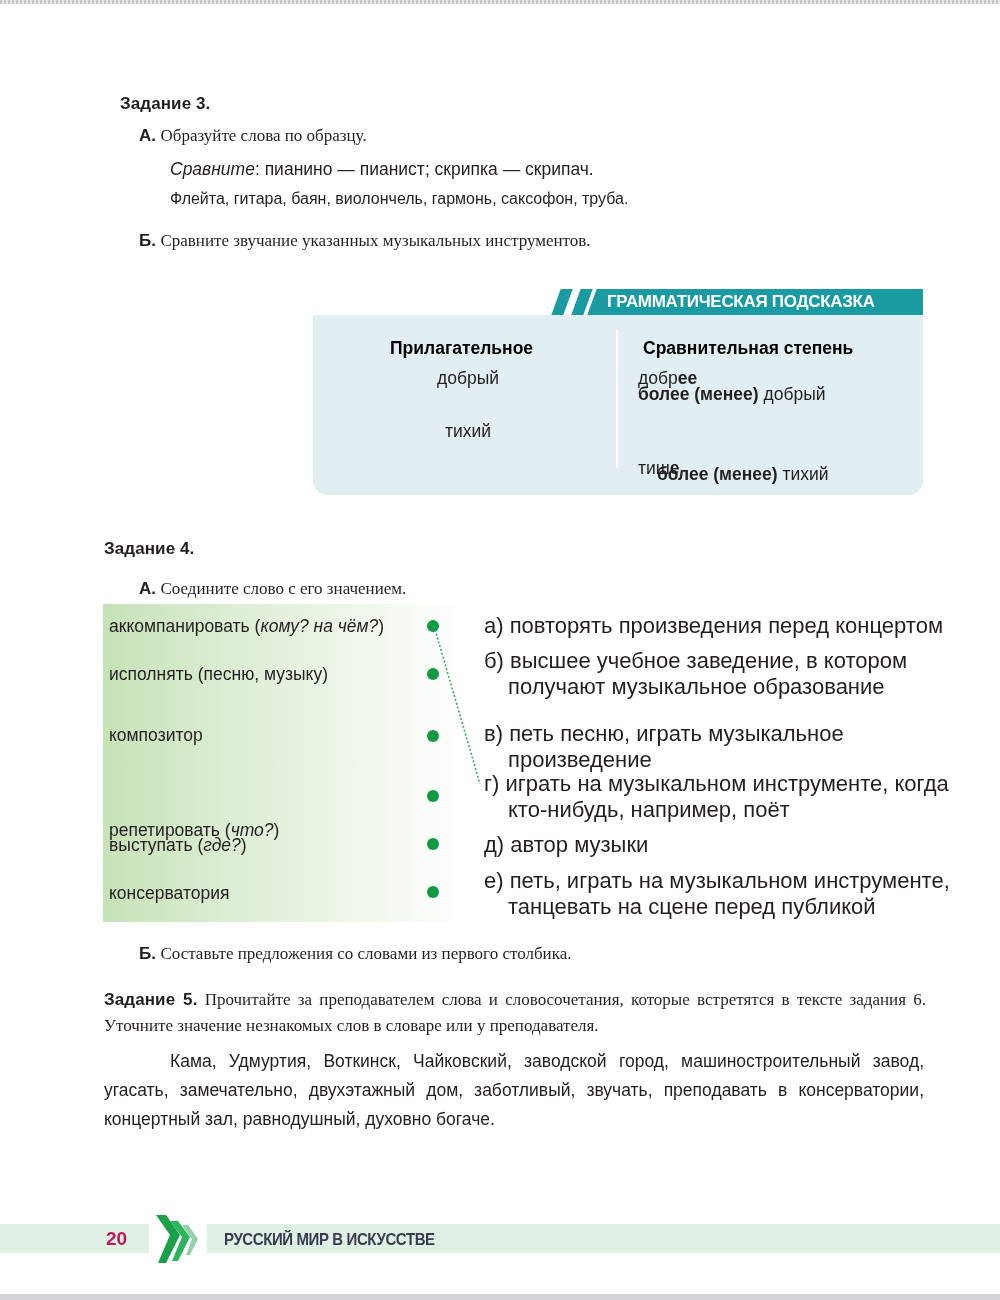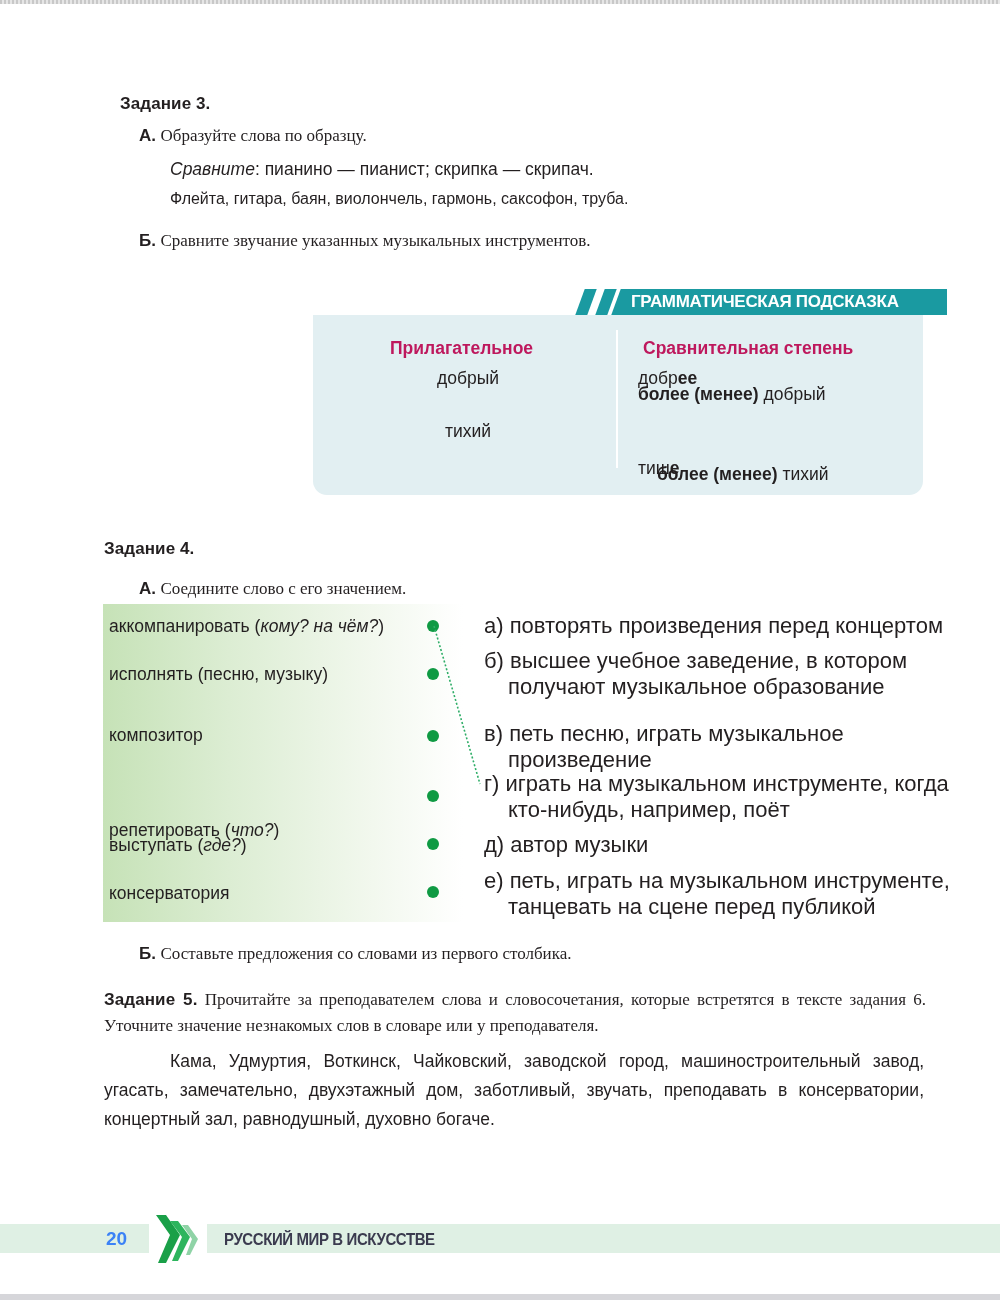--- a/index.html
+++ b/index.html
@@ -25,42 +25,42 @@
 
   
   .hint-box {
     position: absolute; left: 313px; top: 315px; width: 610px; height: 180px;
     background: #e2eff2; border-radius: 0 0 14px 14px;
   }
   .hint-box::before {
     content: ""; position: absolute; left: 0; bottom: 0; width: 22px; height: 22px;
   }
   .hint-header {
-    position: absolute; left: 574px; top: 289px; height: 22px; width: 373px;
+    position: absolute; left: 550px; top: 289px; height: 22px; width: 373px;
   }
   .hint-header .stripe {
     position: absolute; top: 0; height: 26px; width: 12px; background: #1a9aa1;
     transform: skewX(-20deg);
   }
   .hint-header .bar {
     position: absolute; left: 48px; top: 0; height: 26px; right: 0;
     background: #1a9aa1; transform-origin: left; 
   }
   .hint-header .bar-skew {
     position: absolute; left: 42px; top: 0; width: 14px; height: 26px;
     background: #1a9aa1; transform: skewX(-20deg);
   }
   .hint-title {
     position: absolute; left: 57px; top: 3px; color: #ffffff; font-weight: bold;
     font-size: 17px; letter-spacing: -0.3px; white-space: nowrap;
   }
   .col-divider {
     position: absolute; left: 616px; top: 330px; width: 2px; height: 138px; background: #ffffff;
   }
-  .col-head { color: #be185d; font-weight: bold; font-size: 17.5px; }
+  .col-head { color: #000000; font-weight: bold; font-size: 17.5px; }
   .cell { font-size: 17.5px; }
   .b { font-weight: bold; }
 
   
   .match-bg {
     position: absolute; left: 103px; top: 604px; width: 360px; height: 318px;
     background: linear-gradient(90deg, #c6e2b7 0%, #dcedd3 35%, #f2f8ee 75%, #ffffff 100%);
   }
   .match-word { position: absolute; left: 109px; font-size: 17.5px; white-space: nowrap; }
   .dot {
@@ -72,21 +72,21 @@
   .para { position: absolute; left: 104px; width: 820px; font-size: 17.5px; line-height: 29px; text-align: justify; }
 
   
   .foot-band-l {
     position: absolute; left: 0; top: 1224px; width: 149px; height: 29px; background: #dff0e4;
   }
   .foot-band-r {
     position: absolute; left: 207px; top: 1224px; width: 793px; height: 29px; background: #dff0e4;
   }
   .page-num {
-    position: absolute; left: 106px; top: 1228px; color: #3b82f6; font-weight: bold; font-size: 19px;
+    position: absolute; left: 106px; top: 1228px; color: #be185d; font-weight: bold; font-size: 19px;
   }
   .series-title {
     position: absolute; left: 224px; top: 1229px; color: #3b3b4f; font-weight: bold; font-size: 15px;
     letter-spacing: -0.4px; transform: scaleY(1.15); transform-origin: left top;
   }
 </style>
 </head>
 <body>
 
 <div class="top-edge"></div>

